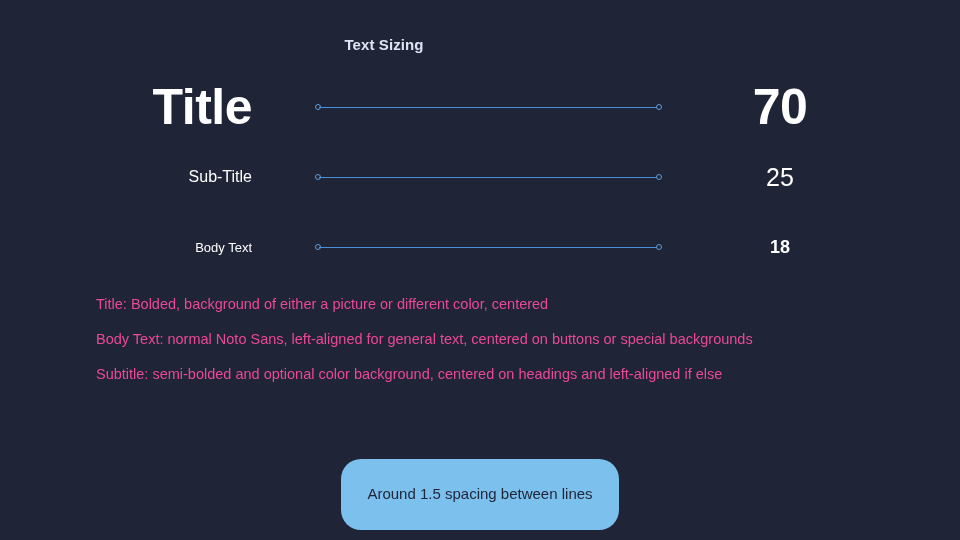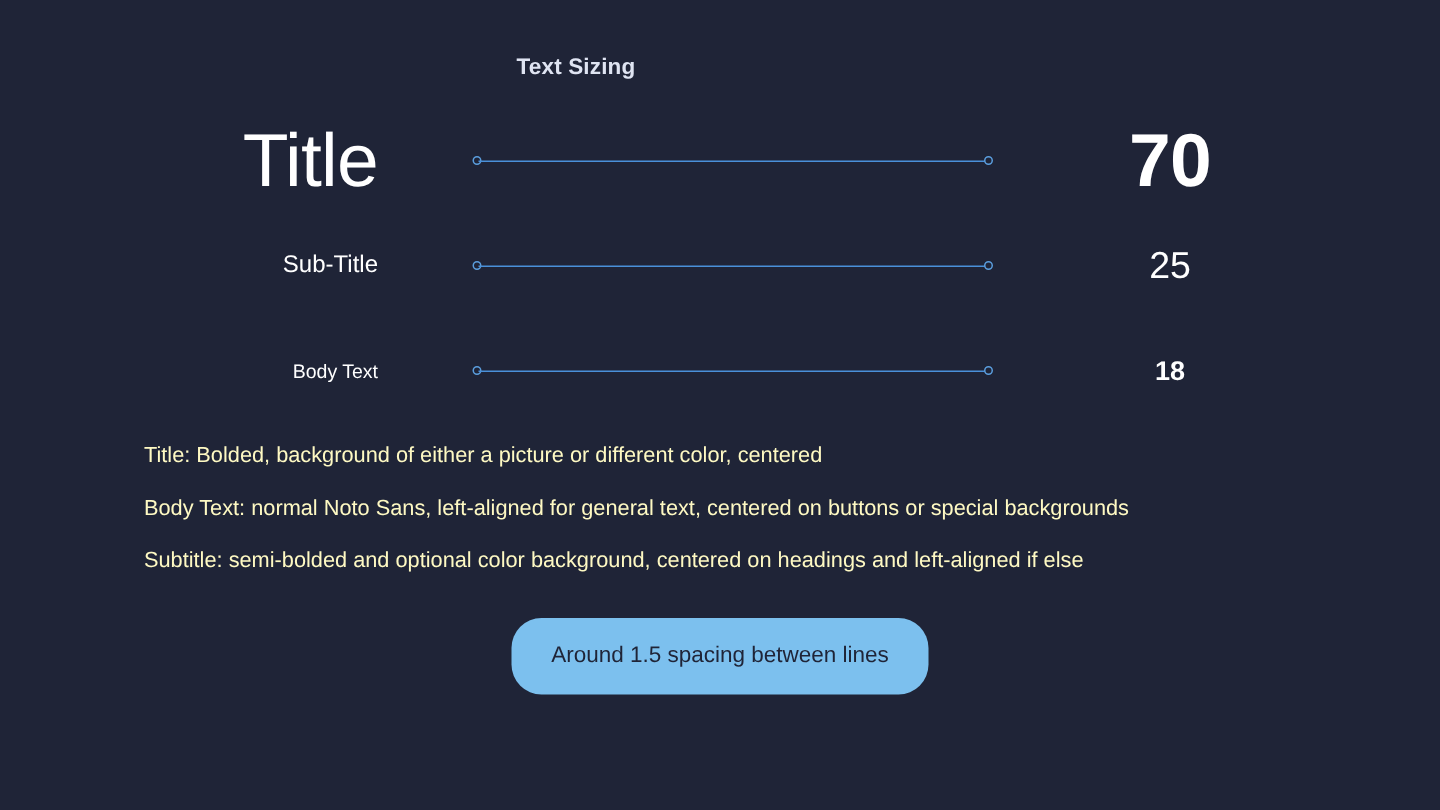--- a/index.html
+++ b/index.html
@@ -51,21 +51,21 @@
     position: absolute;
     left: 0;
     width: 252px;
     text-align: right;
     color: #ffffff;
     white-space: nowrap;
     line-height: 1;
   }
   .row-label.size-title {
     font-size: 50px;
-    font-weight: normal;
+    font-weight: bold;
     letter-spacing: -0.5px;
   }
   .row-label.size-sub {
     font-size: 16px;
     font-weight: normal;
   }
   .row-label.size-body {
     font-size: 13px;
     font-weight: normal;
   }
@@ -122,42 +122,43 @@
 
   
   .notes {
     position: absolute;
     top: 297px;
     left: 96px;
     width: 830px;
   }
   .note-line {
     font-size: 14.5px;
-    color: #fef9c3;
+    color: #ec4899;
     line-height: 1;
     margin-bottom: 20.5px;
     white-space: nowrap;
   }
 
   
   .pill-wrap {
     position: absolute;
     top: 412px;
     left: 0;
     width: 960px;
     text-align: center;
   }
   .pill {
     display: inline-block;
     background: #7cc0ee;
     color: #1f2437;
     font-size: 15px;
-    padding: 17px 26px;
+    padding: 27px 26px;
     border-radius: 20px;
     line-height: 1.1;
+    margin-top: 47px;
   }
 
   
   .disclaimer {
     position: absolute;
     top: 480px;
     left: 40px;
     width: 820px;
     font-size: 10.5px;
     color: #c9cfe0;

